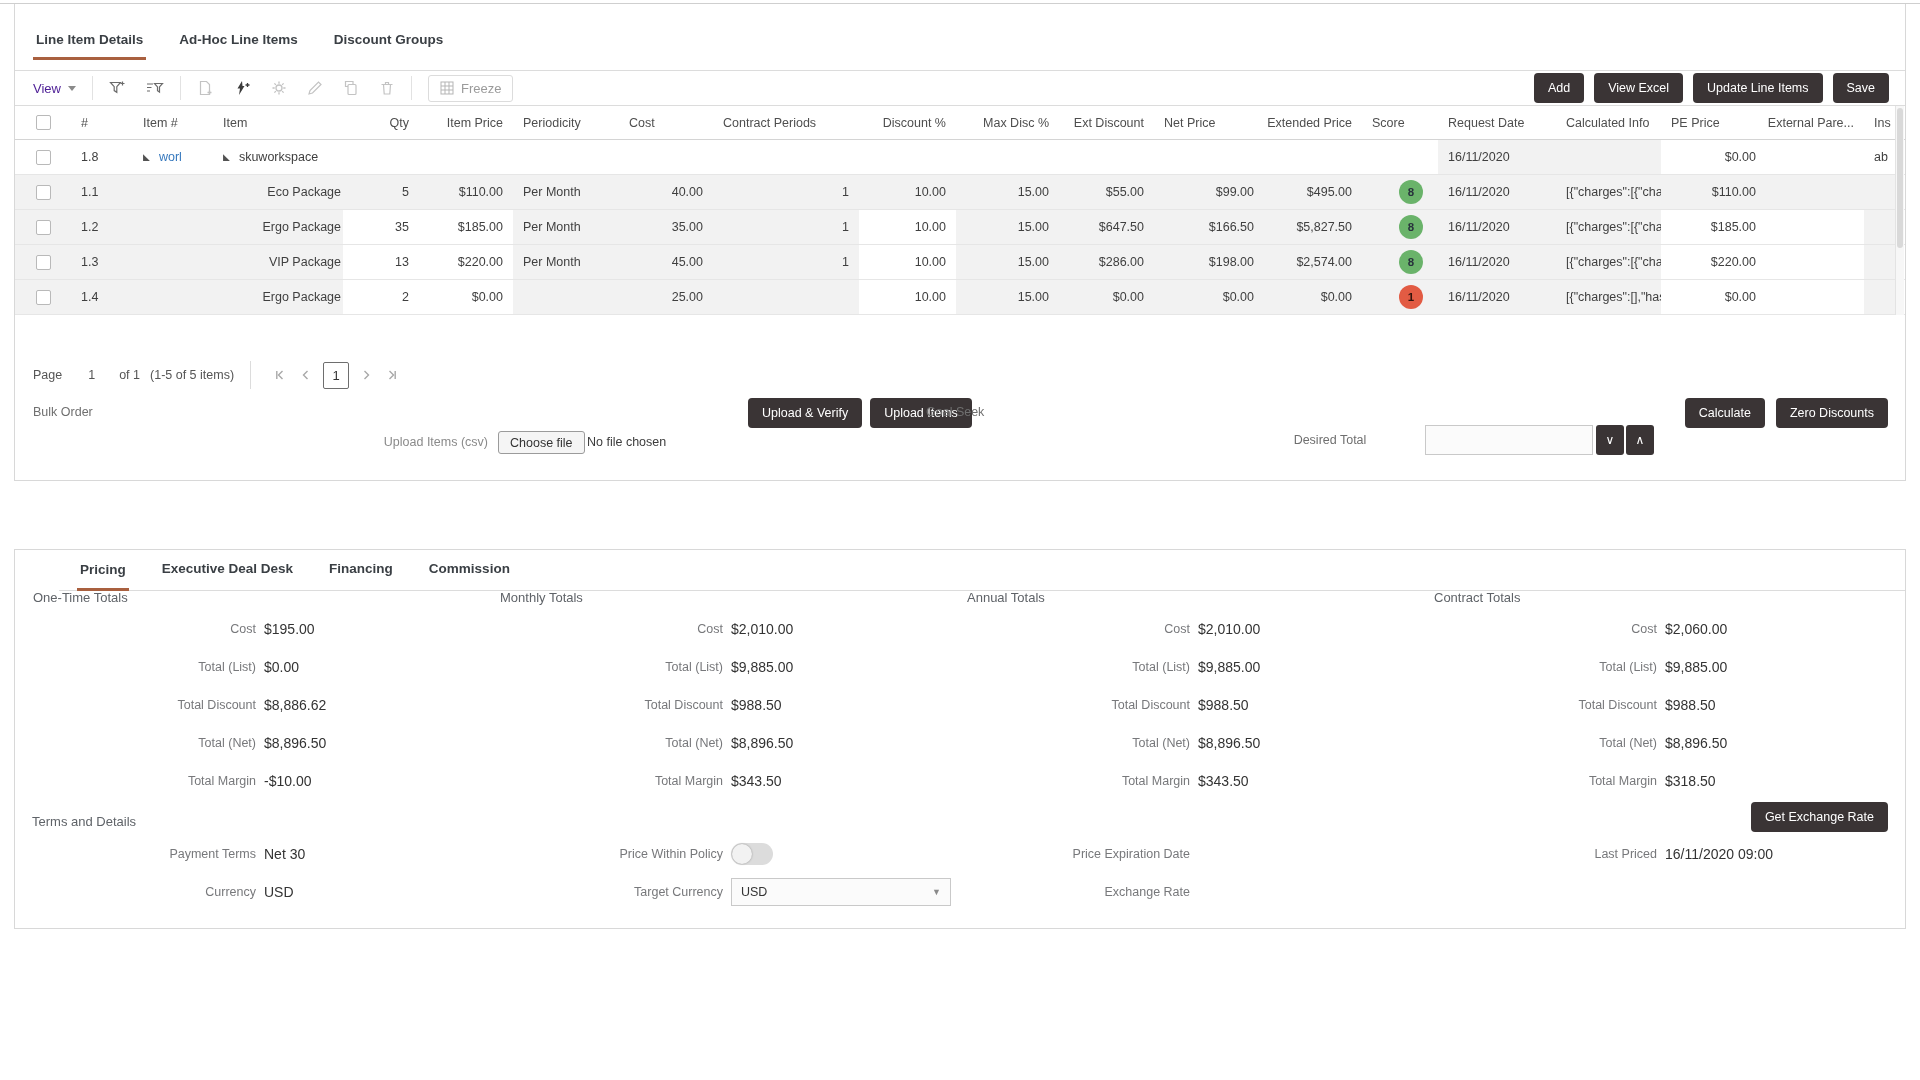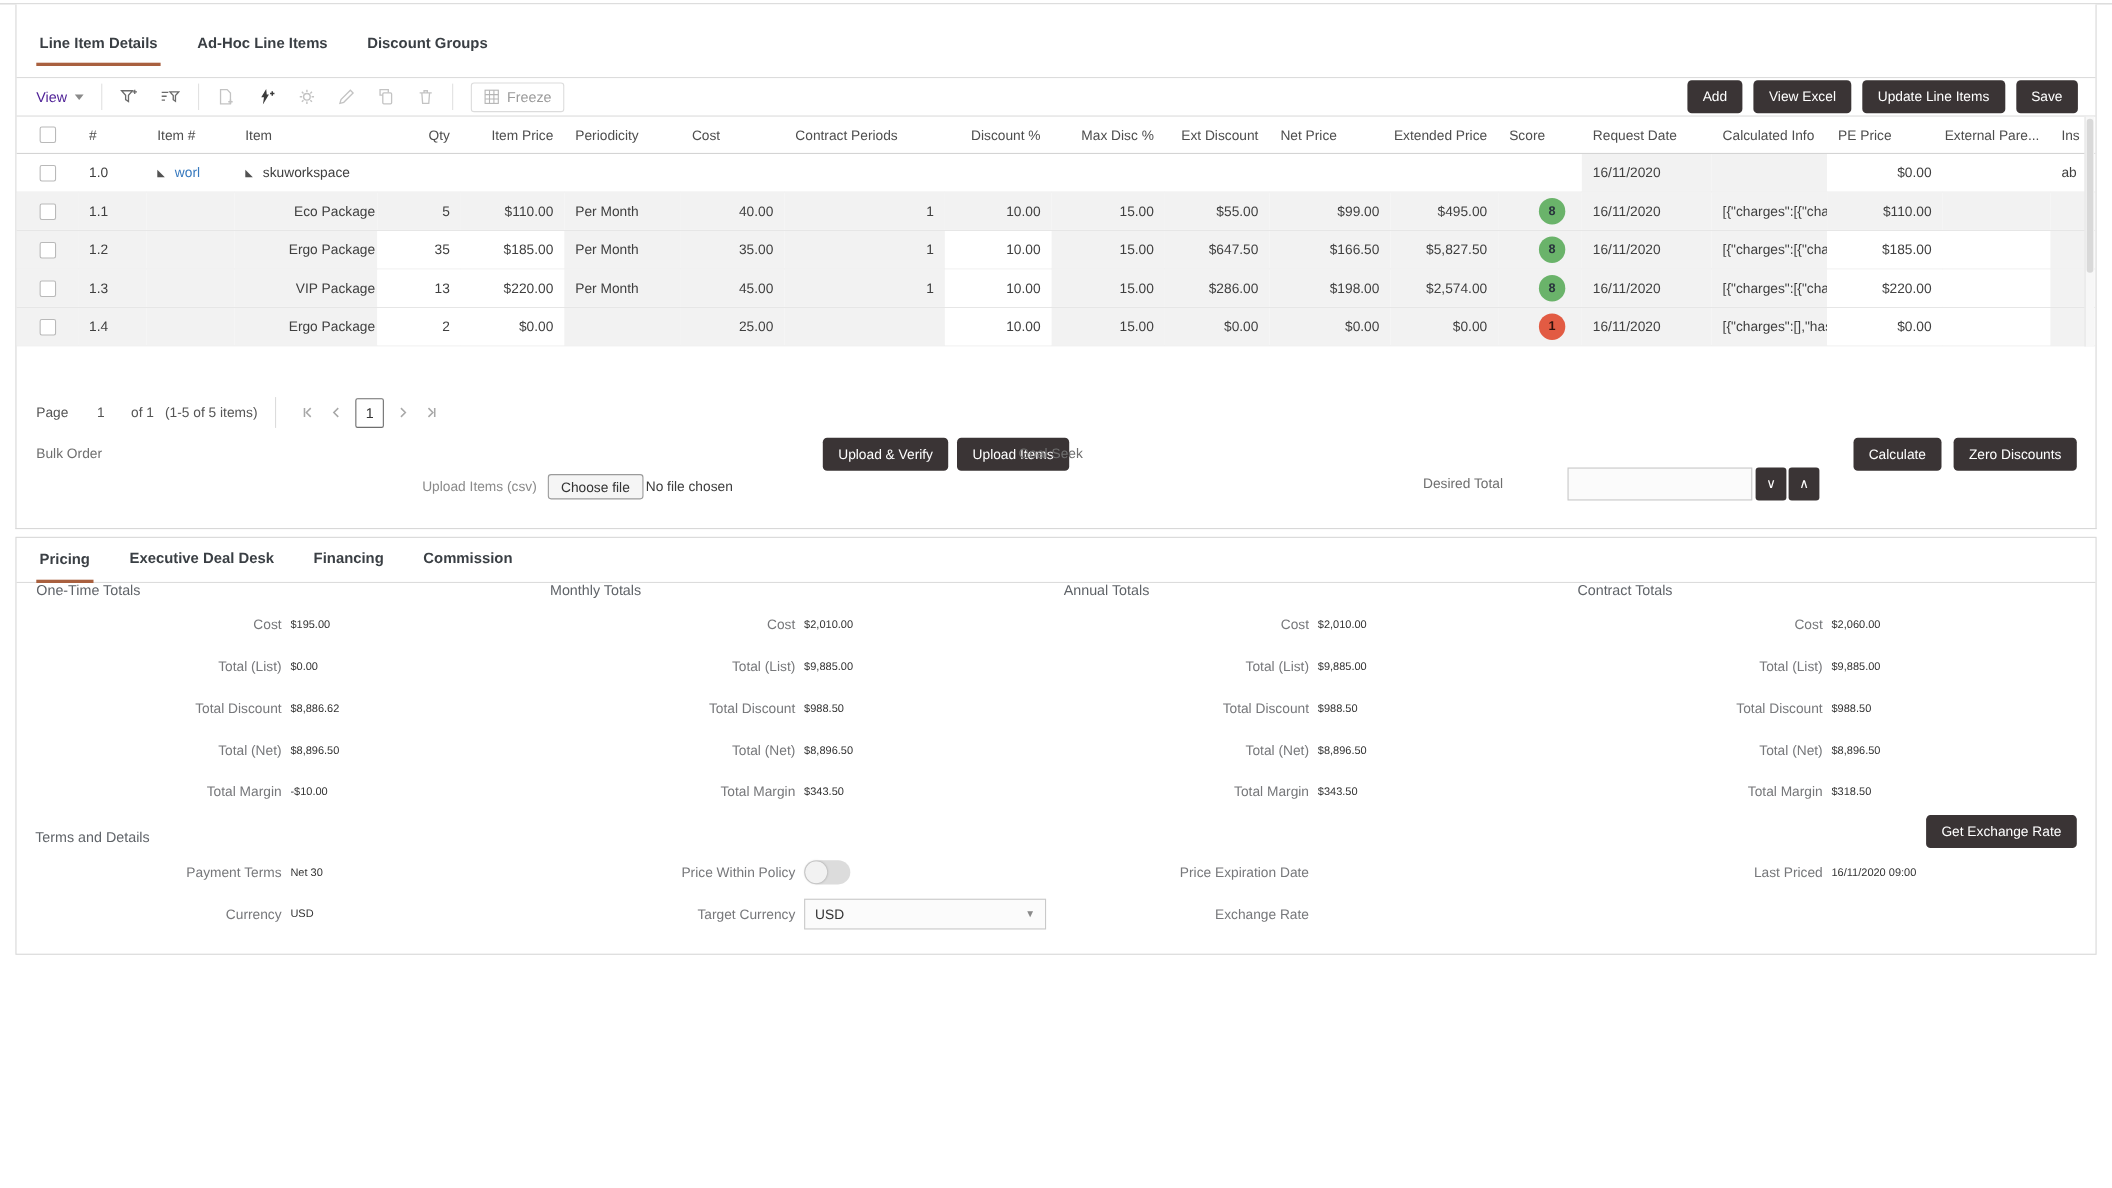--- a/index.html
+++ b/index.html
@@ -3,21 +3,21 @@
 <meta charset="utf-8">
 <style>
   * { box-sizing: border-box; margin: 0; padding: 0; }
   html,body { background:#fff; }
   body { font-family:"Liberation Sans", sans-serif; color:#3f3f3f; width:1920px; height:1080px; overflow:hidden; }
   .page { position:relative; width:1920px; height:1080px; background:#fff; }
   .top-rule { position:absolute; top:3px; left:0; width:100%; border-top:1px solid #cfcfcf; }
 
   .panel { position:absolute; background:#fff; border:1px solid #d8d8d8; }
   .panel1 { left:14px; top:4px; width:1892px; height:477px; border-top:none; }
-  .panel2 { left:14px; top:488px; width:1892px; height:380px; }
+  .panel2 { left:14px; top:549px; width:1892px; height:380px;padding-left:44px; }
 
   
   .tabs { display:flex; align-items:flex-end; gap:30px; padding-left:18px; }
   .p1-tabs { height:56px; }
   .p2-tabs { height:41px; border-bottom:1px solid #dcdcdc; }
   .tab { font-size:13.5px; font-weight:700; color:#3a3f44; padding:0 3px 13px 3px; cursor:pointer; white-space:nowrap; }
   .tab.active { border-bottom:3px solid var(--accent); padding-bottom:10px; }
   .p2-tabs .tab { padding-bottom:14px; }
   .p2-tabs .tab.active { padding-bottom:11px; margin-bottom:-1px; }
 
@@ -79,21 +79,21 @@
   .desired-input { position:absolute; left:1410px; top:0; width:168px; height:30px; border:1px solid #c9c9c9; background:#fbfbfb; font-size:12.5px; padding:0 8px; }
   .spin-btn { position:absolute; top:0; width:28px; height:30px; background:var(--dark-button); color:#fff; border:none; border-radius:3px; font-size:12px; cursor:pointer; }
   .spin-down { left:1581px; } .spin-up { left:1611px; }
 
   
   .totals { position:absolute; top:40px; left:16px; display:flex; }
   .tcol { width:467px; }
   .ttitle { height:20px; font-size:13px; color:#5f6368; padding-left:2px; }
   .trow { display:flex; align-items:center; height:38px; }
   .tlabel { width:225px; text-align:right; color:#77787b; font-size:12.5px; flex:0 0 auto; }
-  .tval { margin-left:8px; color:#333; font-size:10px; }
+  .tval { margin-left:8px; color:#333; font-size:14px; }
 
   
   .terms-title { position:absolute; left:17px; top:264px; font-size:13px; color:#5f6368; }
   .gx-btn { position:absolute; right:17px; top:252px; }
   .terms-grid { position:absolute; left:16px; display:flex; }
   .tg-r1 { top:290px; } .tg-r2 { top:328px; }
   .trow2 { display:flex; align-items:center; height:28px; }
   .toggle { width:42px; height:22px; border-radius:11px; background:#dcdcdc; position:relative; margin-left:8px; display:inline-block; cursor:pointer; }
   .toggle .knob { position:absolute; left:1px; top:1px; width:20px; height:20px; border-radius:50%; background:#f2f2f2; box-shadow:0 0 2px rgba(0,0,0,.35); }
   .dd { width:220px; height:28px; border:1px solid #c9c9c9; background:#fbfbfb; display:flex; align-items:center; padding:0 9px; margin-left:8px; font-size:12.5px; color:#333; cursor:pointer; }
@@ -213,21 +213,21 @@
           <div class="cell calculated_info" style="width: 105px; justify-content: flex-start;">Calculated Info</div>
           <div class="cell pe_price" style="width: 105px; justify-content: flex-start;">PE Price</div>
           <div class="cell external" style="width: 98px; justify-content: flex-end;">External Pare...</div>
           <div class="cell ins" style="width: 40px; justify-content: flex-start;">Ins</div>
         </div>
       <div>
           <div class="grow white-row">
             <div class="cell sel" style="width: 56px; justify-content: center;">
               <span class="cb"></span>
             </div>
-            <div class="cell num" style="width: 62px; justify-content: flex-start;">1.0</div>
+            <div class="cell num" style="width: 62px; justify-content: flex-start;">1.8</div>
             <div class="cell item_num" style="width: 80px; justify-content: flex-start;">
               <span class="clps">◣</span>
               <span class="lnk">worl</span>
             </div>
             <div class="cell item" style="width: 130px; justify-content: flex-start;">
               <span class="clps">◣</span>
               <span>skuworkspace</span>
             </div>
             <div class="cell qty" style="width: 76px; justify-content: flex-end;"></div>
             <div class="cell item_price" style="width: 94px; justify-content: flex-end;"></div>

